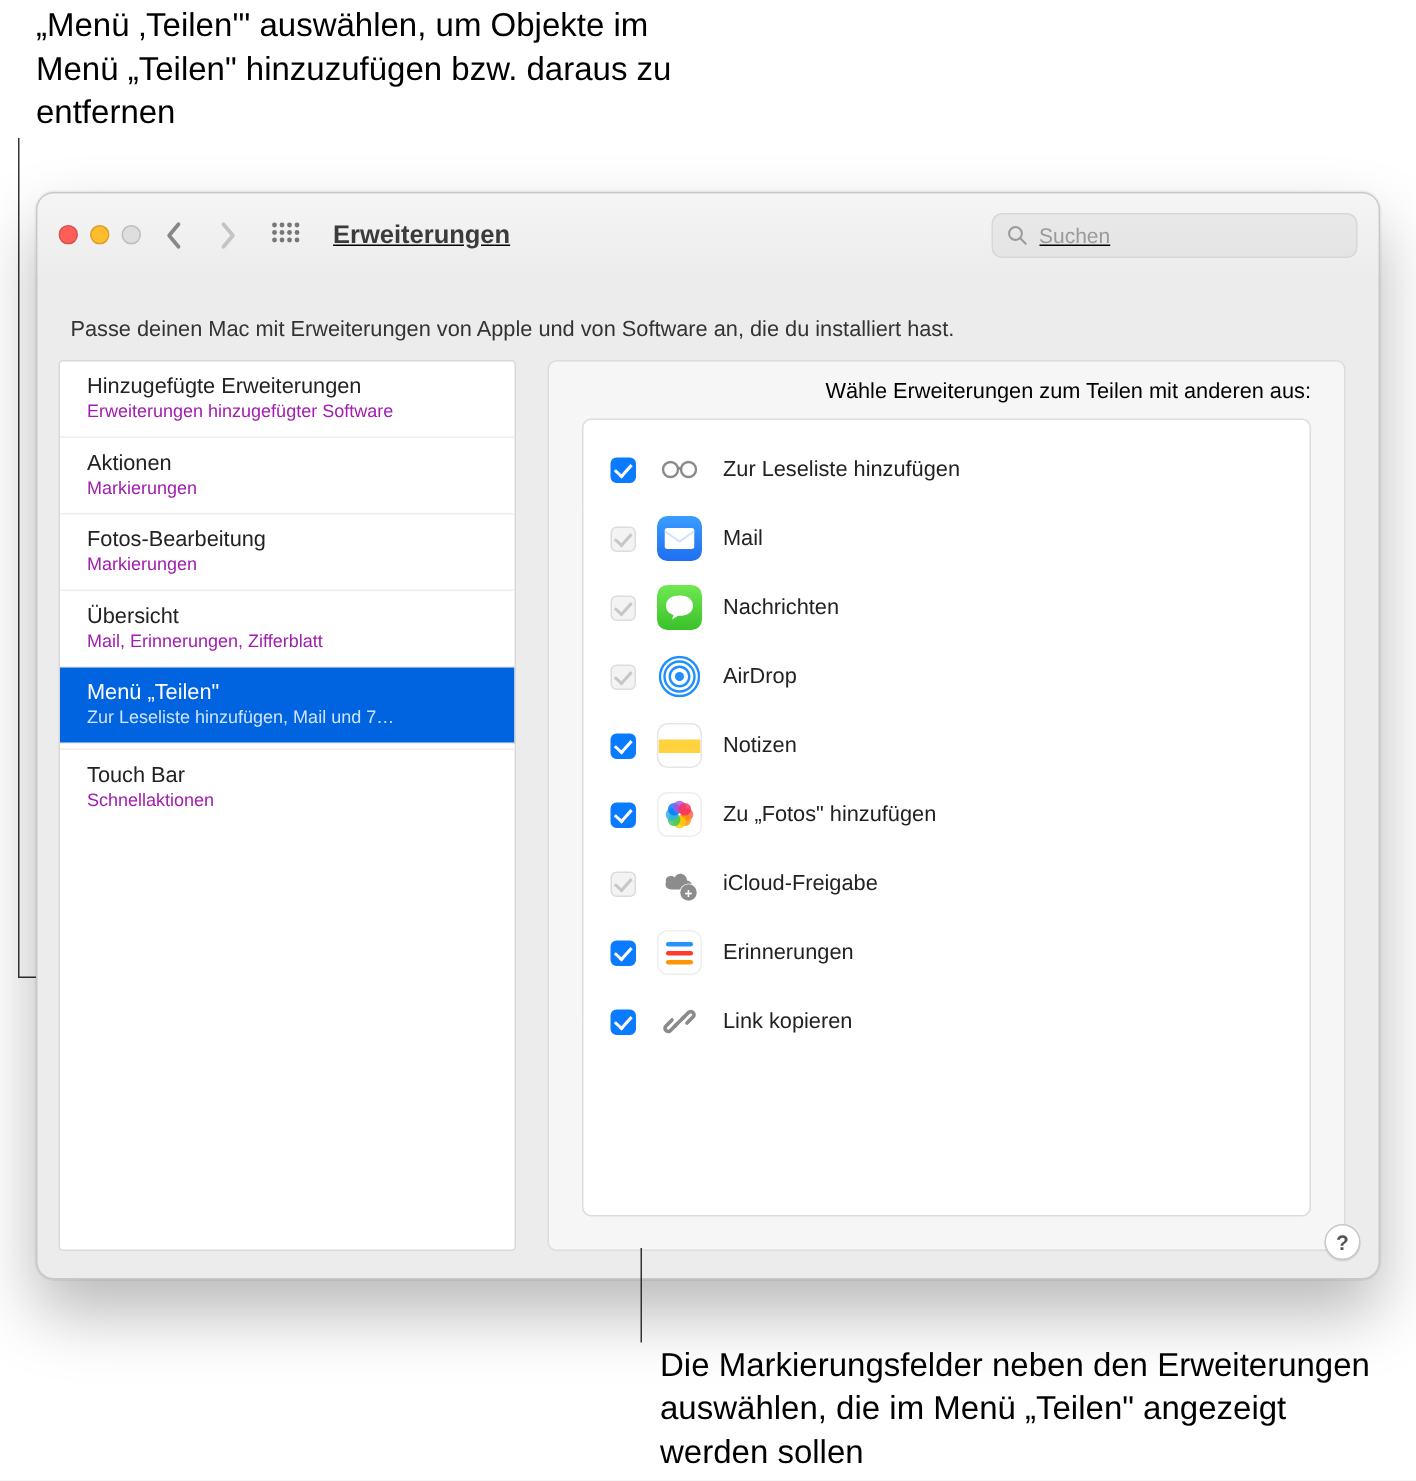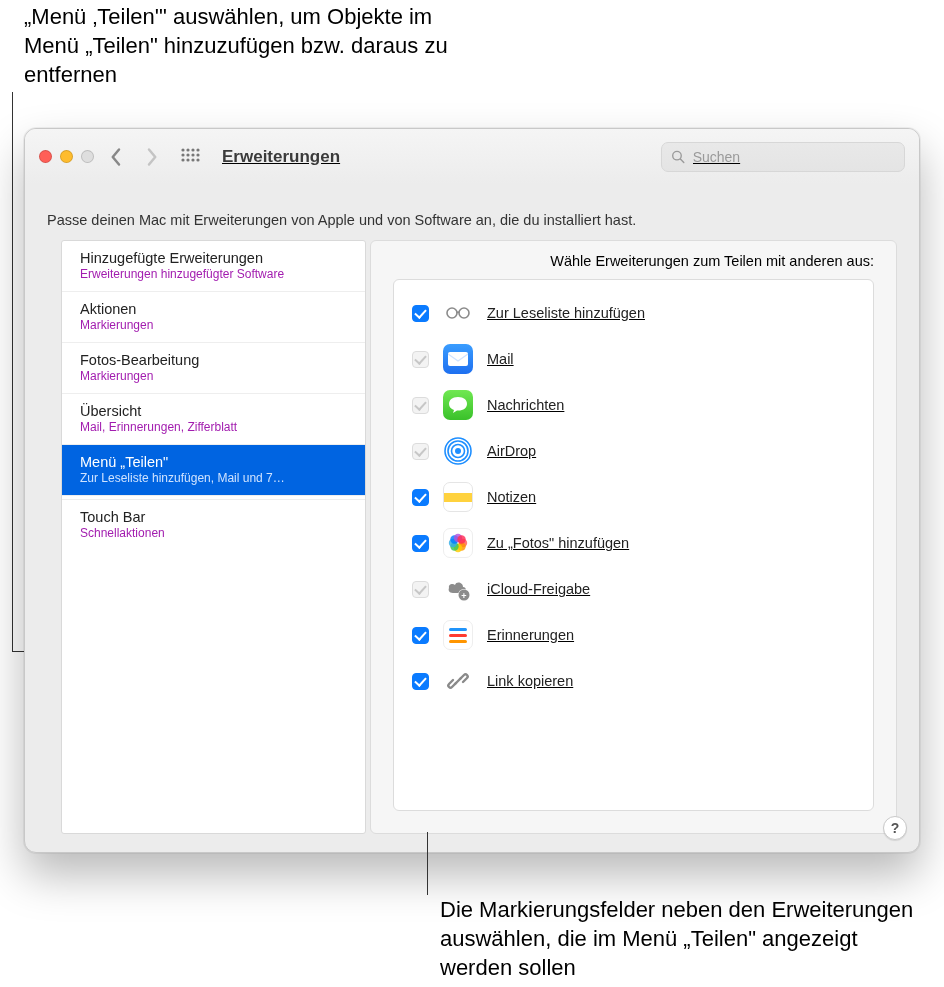--- a/index.html
+++ b/index.html
@@ -96,22 +96,22 @@
   }
   .search input::placeholder { color: #9a9a9a; }
   .desc {
     padding: 28px 22px 12px 22px;
     font-size: 14.5px;
     color: #333;
   }
   .body {
     flex: 1;
     display: flex;
-    gap: 4px;
-    padding: 0 22px 18px 36px;
+    gap: 21px;
+    padding: 0 22px 18px 14px;
     min-height: 0;
   }
   .sidebar {
     width: 305px;
     background: #fff;
     border: 1px solid #d9d9d9;
     border-radius: 3px;
     overflow: hidden;
     display: flex;
     flex-direction: column;
@@ -150,21 +150,20 @@
     text-align: right;
   }
   .detail-list {
     margin: 0 22px 22px 22px;
     flex: 1;
     background: #fff;
     border: 1px solid #dcdcdc;
     border-radius: 6px;
     overflow: hidden;
     padding: 10px 0 0 0;
-    text-decoration: underline;
   }
   .ext-row {
     display: flex;
     align-items: center;
     gap: 14px;
     padding: 6px 18px;
     height: 46px;
   }
   .cbx {
     width: 17px; height: 17px;

